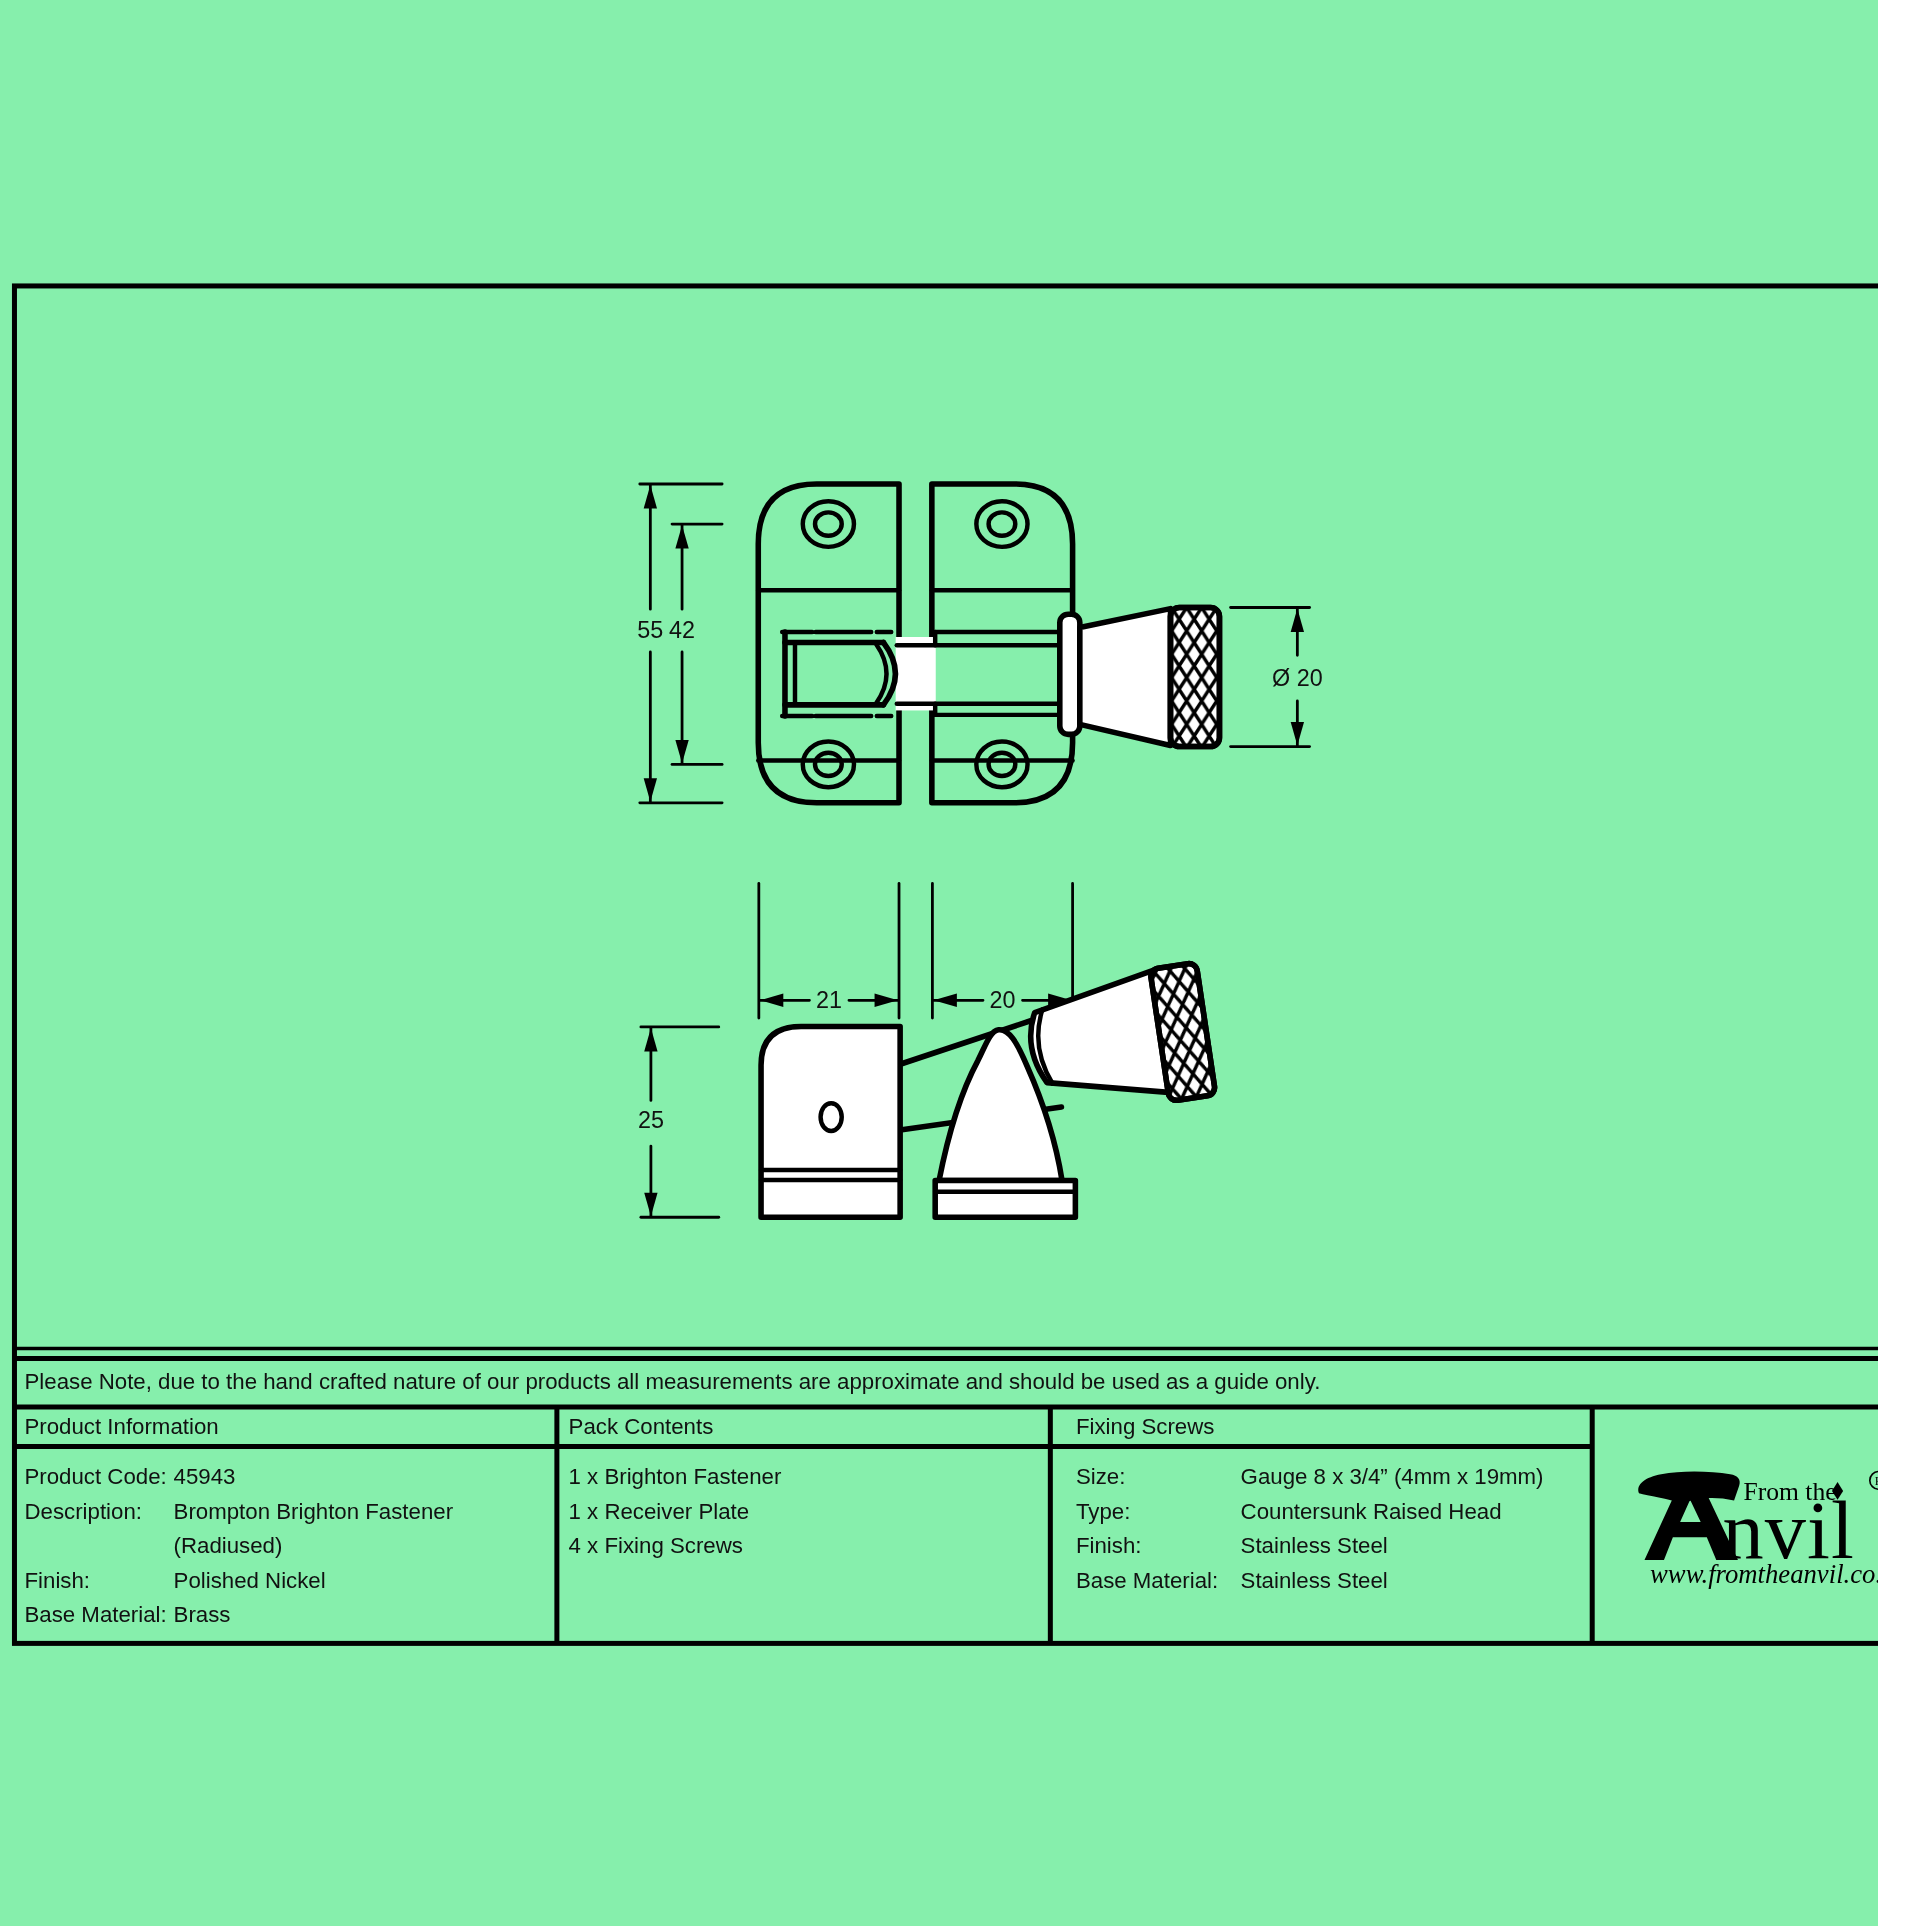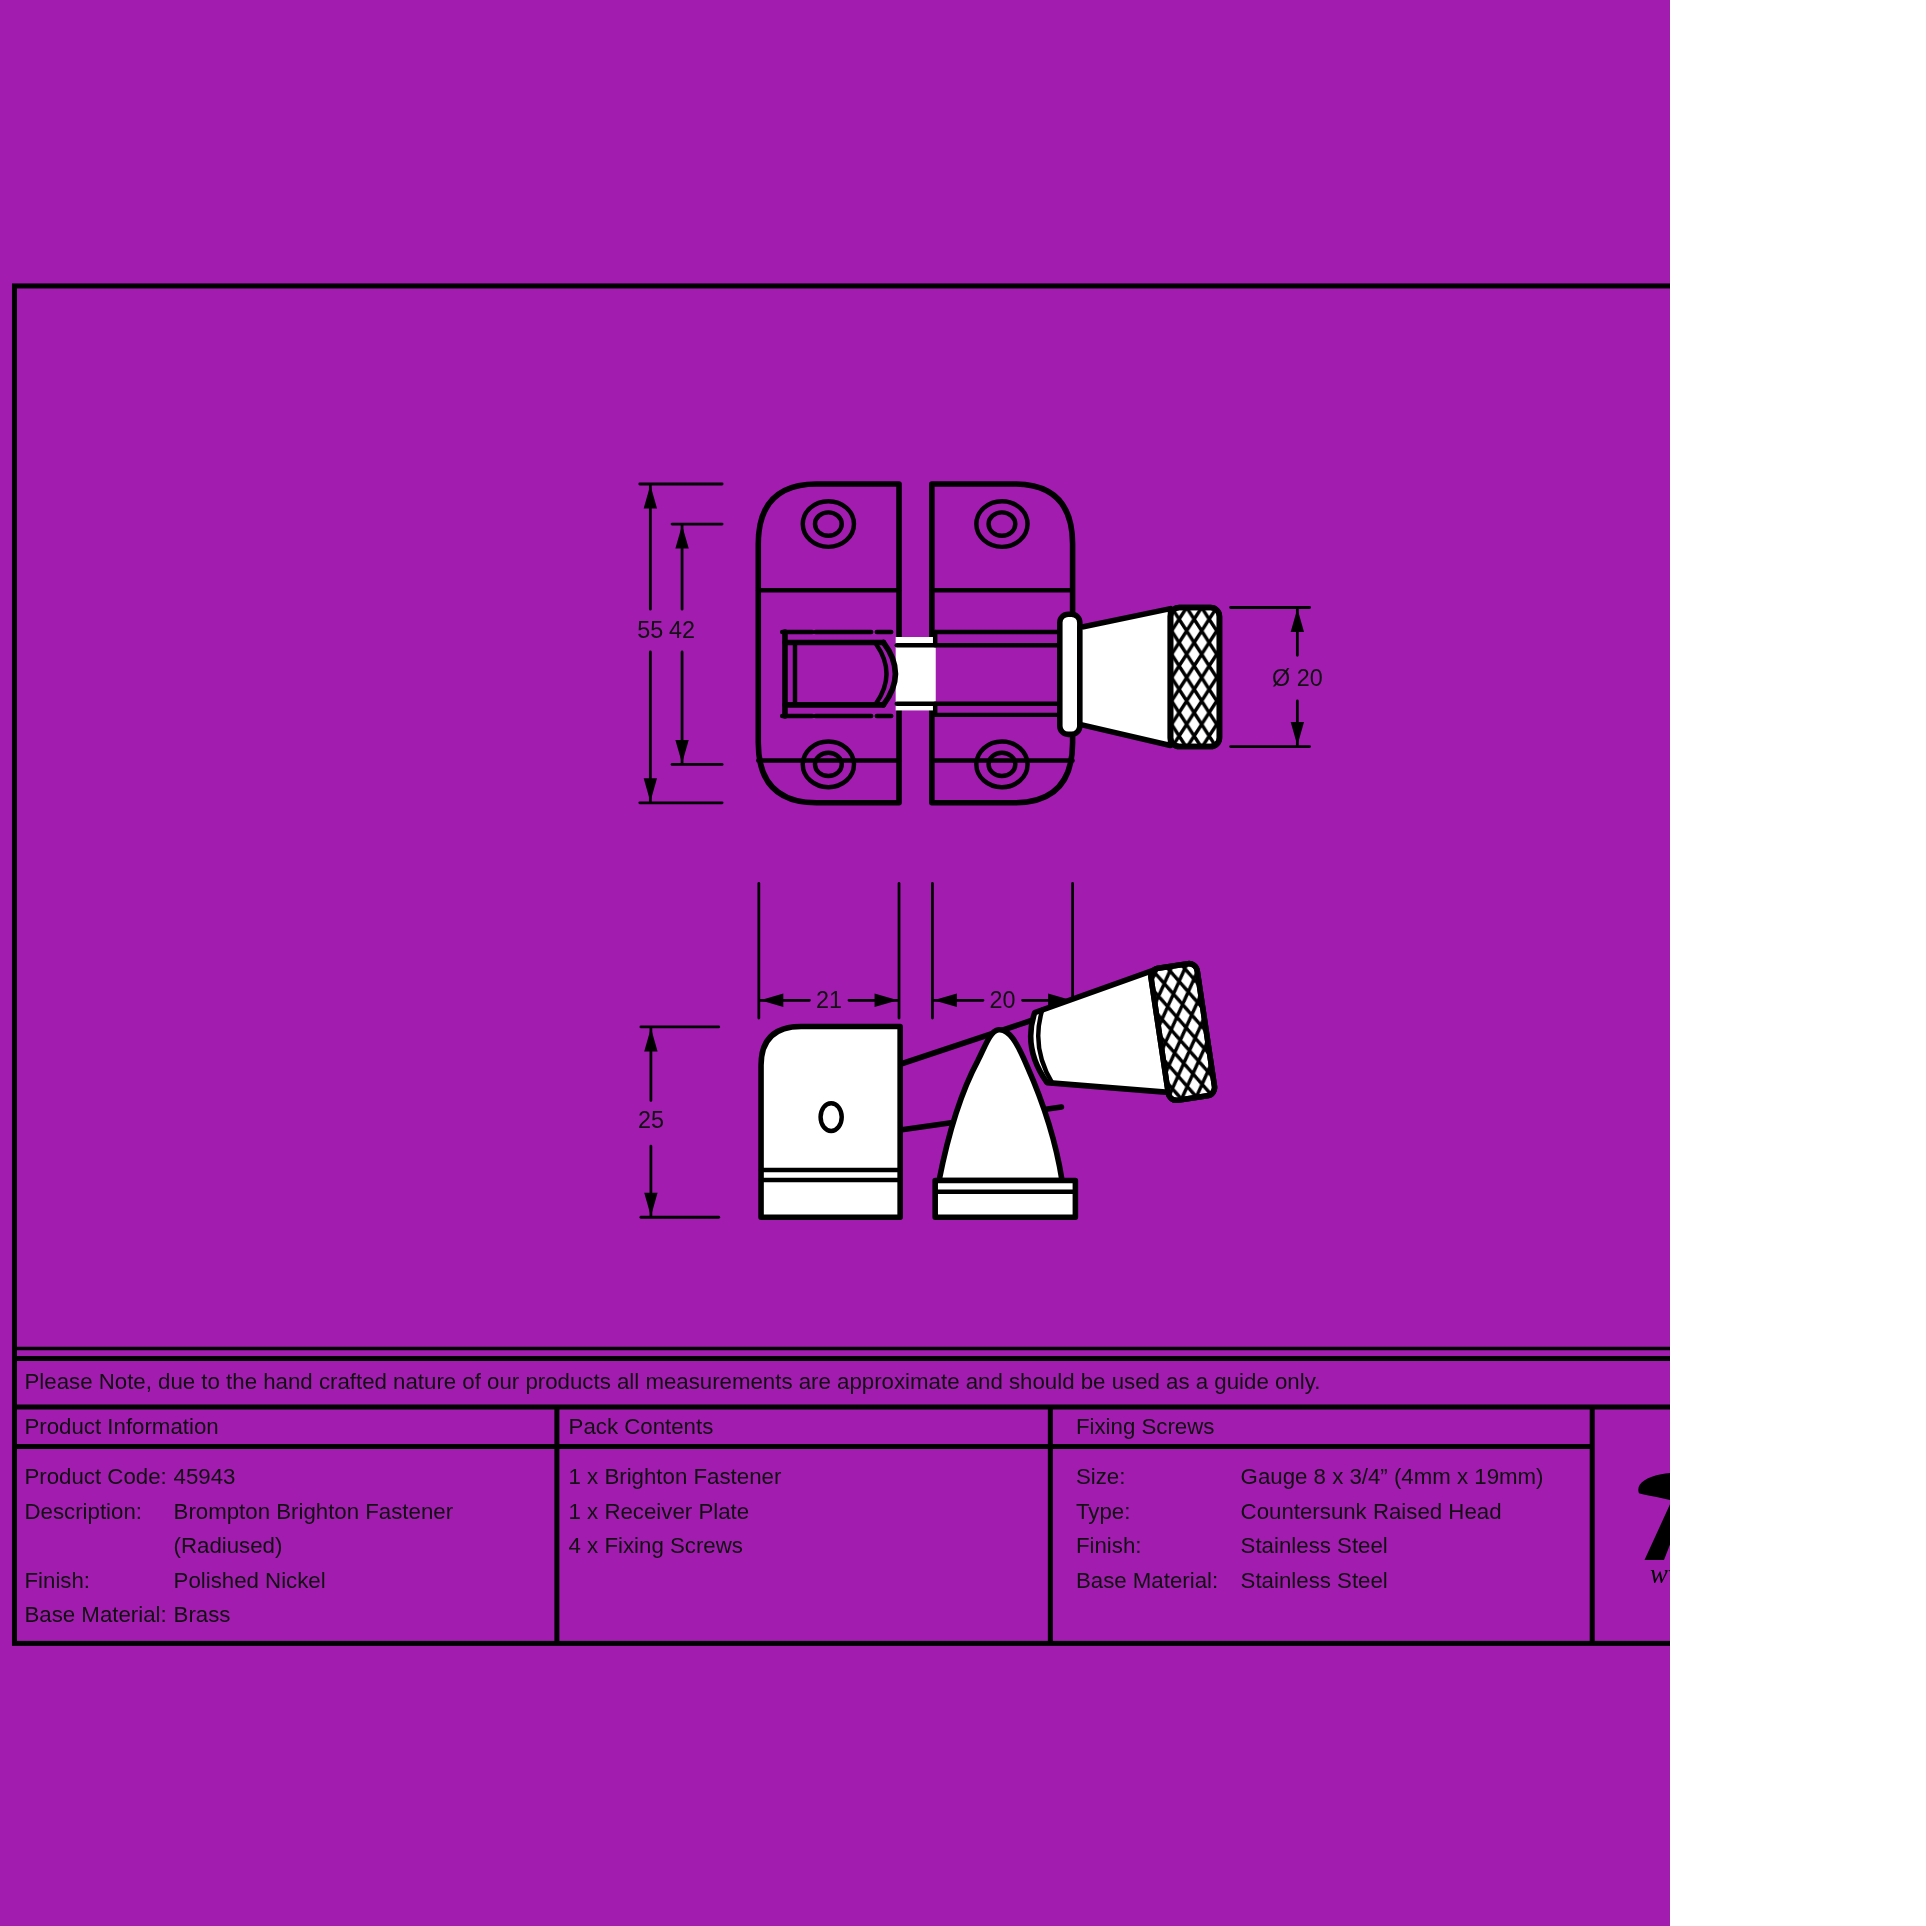--- a/index.html
+++ b/index.html
@@ -1,16 +1,16 @@
 <!DOCTYPE html>
 <html style="font-size:9px"><head>
 <meta charset="utf-8">
 <style>
   html,body{margin:0;padding:0;background:#ffffff;}
-  .page{position:relative;width:1670px;height:1926px;background:#a21caf;overflow:hidden;}
+  .page{position:relative;width:1878px;height:1926px;background:#86efac;overflow:hidden;}
   svg{position:absolute;left:0;top:0;}
   .obj{stroke:#000;fill:none;stroke-width:10;stroke-linecap:round;stroke-linejoin:round;}
   .objf{stroke:#000;fill:#fff;stroke-width:10;stroke-linejoin:round;}
   .thin{stroke:#000;fill:none;stroke-width:8;stroke-linecap:round;}
   .dim{stroke:#000;fill:none;stroke-width:5;stroke-linecap:round;}
   .arrow{fill:#000;stroke:none;}
   .dimtxt{font-family:"Liberation Sans",sans-serif;font-size:42px;fill:#111;text-anchor:middle;}
   .tbltxt{font-family:"Liberation Sans",sans-serif;font-size:40px;fill:#111;}
   .border{stroke:#000;fill:none;}
   .logoserif{font-family:"Liberation Serif",serif;fill:#000;}

